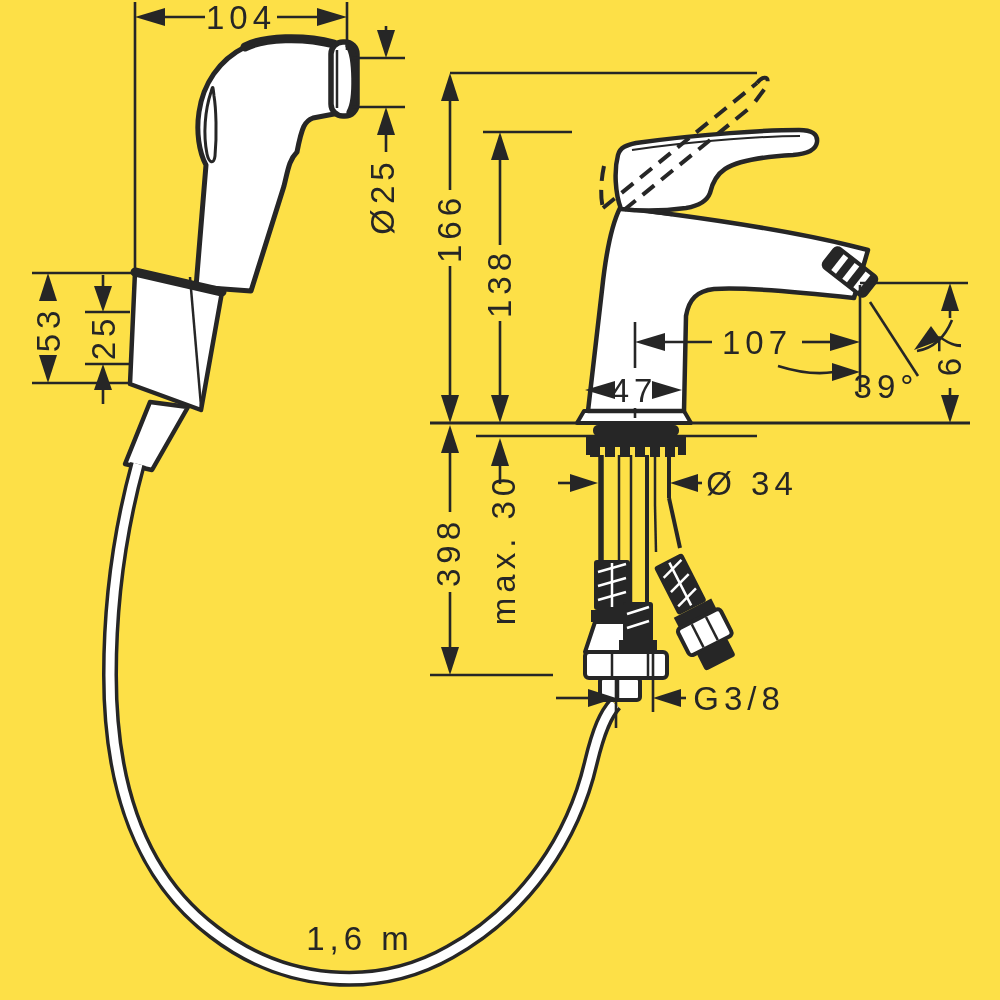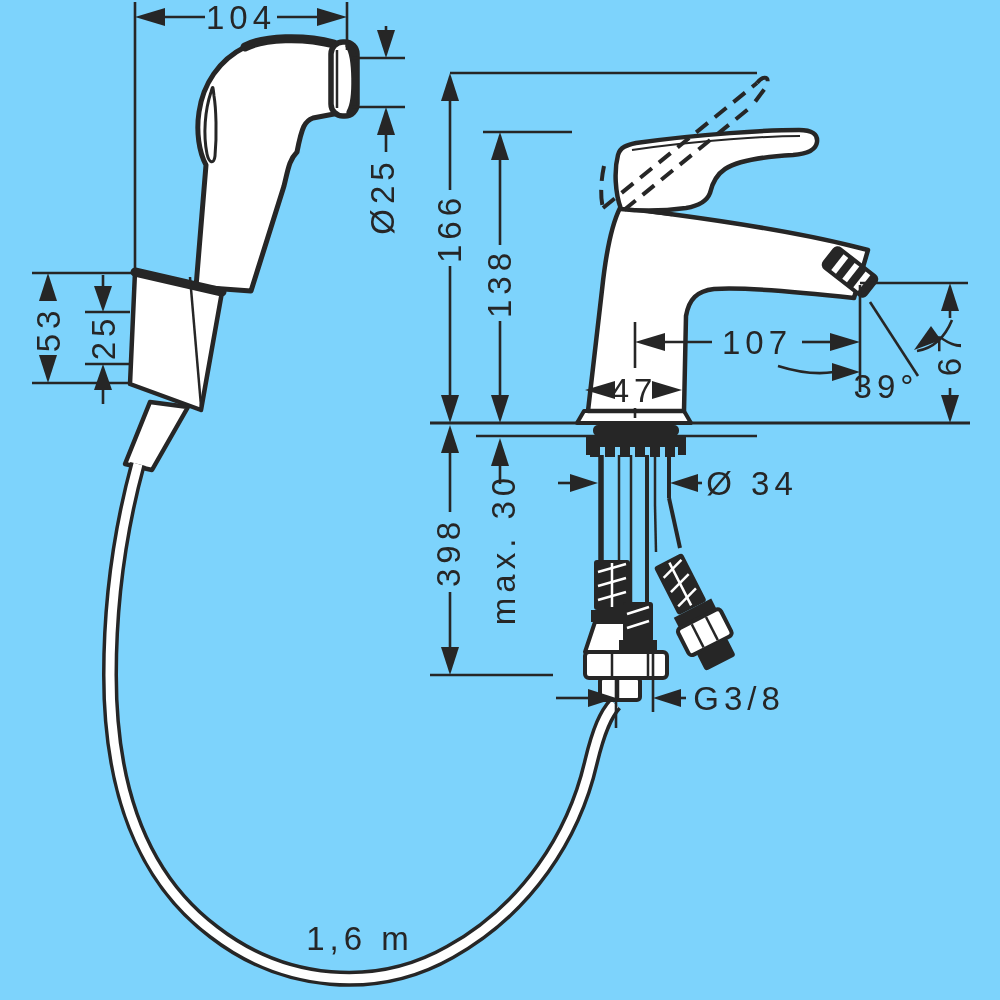--- a/index.html
+++ b/index.html
@@ -1,16 +1,16 @@
 <!DOCTYPE html>
 <html><head>
 <meta charset="utf-8">
 <style>
   html,body{margin:0;padding:0;background:#fff;}
-  .stage{position:relative;width:1000px;height:1000px;background:#7dd3fc;overflow:hidden;}
+  .stage{position:relative;width:1000px;height:1000px;background:#fde047;overflow:hidden;}
   svg{display:block;}
   .dim-text{
     font-family:"Liberation Sans", sans-serif;
     font-size:33px;
     letter-spacing:5px;
     fill:#262626;
   }
 </style>
 </head>
 <body>

